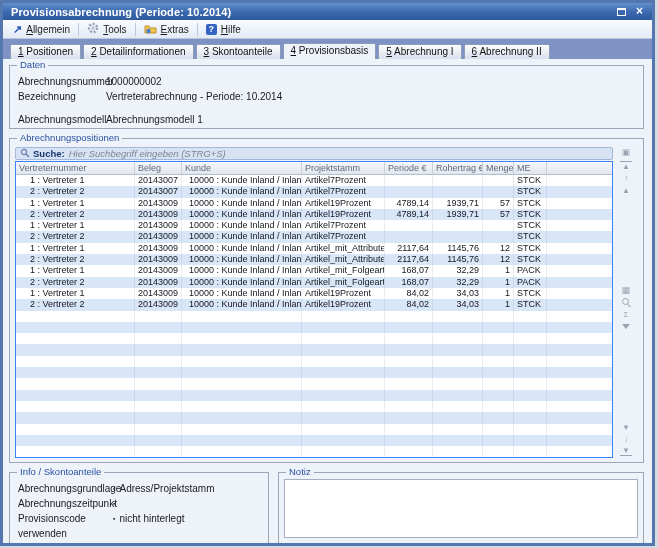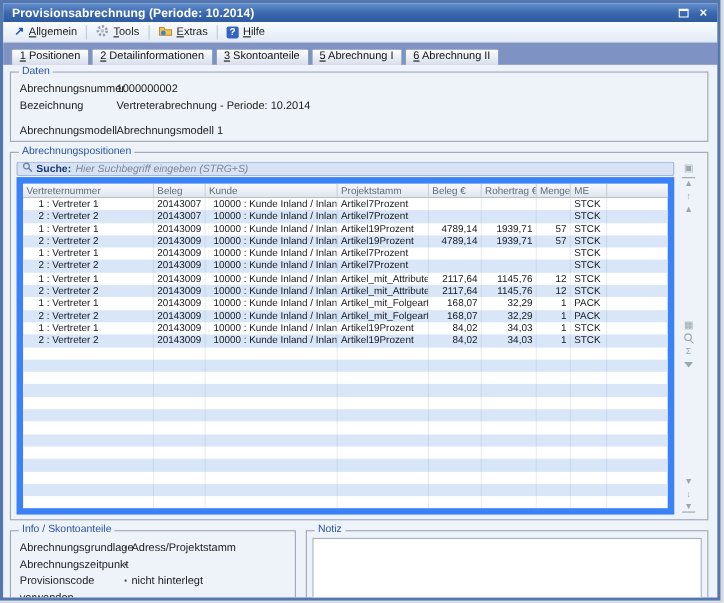--- a/index.html
+++ b/index.html
@@ -58,21 +58,21 @@
   .pos-inner { display:flex; flex:1; overflow:hidden; }
   .pos-left { width:600px; flex:0 0 auto; display:flex; flex-direction:column; }
   .searchbar { height:13px; background:#d7e3f4; border:1px solid #a3b7d6; border-radius:2px;
                display:flex; align-items:center; padding:0 4px; font-size:9.5px;
                margin:0 1px 1px 1px; }
   .searchbar .s-label { font-weight:bold; color:#17366e; margin:0 4px 0 3px; }
   .searchbar input { flex:1; border:none; background:transparent; font-size:9.5px;
                      font-family:"Liberation Sans",sans-serif; outline:none; height:11px; }
   .searchbar input::placeholder { color:#7c8796; font-style:italic; opacity:1; }
 
-  .grid { border:6px solid #3b82f6; flex:1; display:flex; flex-direction:column;
+  .grid { border:1px solid #3b82f6; flex:1; display:flex; flex-direction:column;
           background:#fff; overflow:hidden; margin:0 1px; }
   .ghead { display:flex; height:13px; background:linear-gradient(#f8f9fb,#e1e6ee);
            border-bottom:1px solid #b6bfcc; flex:0 0 auto; }
   .th { font-size:9px; color:#5e6a7c; padding:1px 3px; border-right:1px solid #c9d0da;
         white-space:nowrap; overflow:hidden; flex:0 0 auto; }
   .th.fill { flex:1; border-right:none; }
   .gbody { flex:1; display:flex; flex-direction:column; overflow:hidden; }
   .tr { display:flex; height:11.3px; flex:0 0 auto; }
   .tr.alt { background:#d8e6f8; }
   .td { font-size:9px; color:#14181f; padding:0 3px; line-height:11.3px;
@@ -156,20 +156,21 @@
     <div class="tb-btn">
       <span class="ic-help">?</span>
       <span><u>H</u>ilfe</span>
     </div>
   </div>
 
   <div class="tabband">
     <div class="tab"><u>1</u> Positionen</div>
     <div class="tab"><u>2</u> Detailinformationen</div>
     <div class="tab"><u>3</u> Skontoanteile</div>
+    <div class="tab active"><u>4</u> Provisionsbasis</div>
     <div class="tab"><u>5</u> Abrechnung I</div>
     <div class="tab"><u>6</u> Abrechnung II</div>
   </div>
 
   <div class="panel">
 
     <div class="group g-daten">
       <span class="legend">Daten</span>
       <div class="frow">
         <span class="lbl">Abrechnungsnummer</span>
@@ -198,21 +199,21 @@
             </span>
             <span class="s-label">Suche:</span>
             <input type="text" placeholder="Hier Suchbegriff eingeben (STRG+S)" style="">
           </div>
           <div class="grid">
             <div class="ghead">
                 <div class="th" style="width: 119px;">Vertreternummer</div>
                 <div class="th" style="width: 47px;">Beleg</div>
                 <div class="th" style="width: 120px;">Kunde</div>
                 <div class="th" style="width: 83px;">Projektstamm</div>
-                <div class="th" style="width: 48px;">Beleg €</div>
+                <div class="th" style="width: 48px;">Periode €</div>
                 <div class="th" style="width: 50px;">Rohertrag €</div>
                 <div class="th" style="width: 31px;">Menge</div>
                 <div class="th" style="width: 33px;">ME</div>
                 <div class="th fill"></div>
               </div>
             <div class="gbody">
                 <div class="tr">
                   <div class="td c0" style="width: 119px;">1 : Vertreter 1</div>
                   <div class="td c1 a-right" style="width: 47px;">20143007</div>
                   <div class="td c2" style="width: 120px;">10000 : Kunde Inland / Inlandsort</div>

